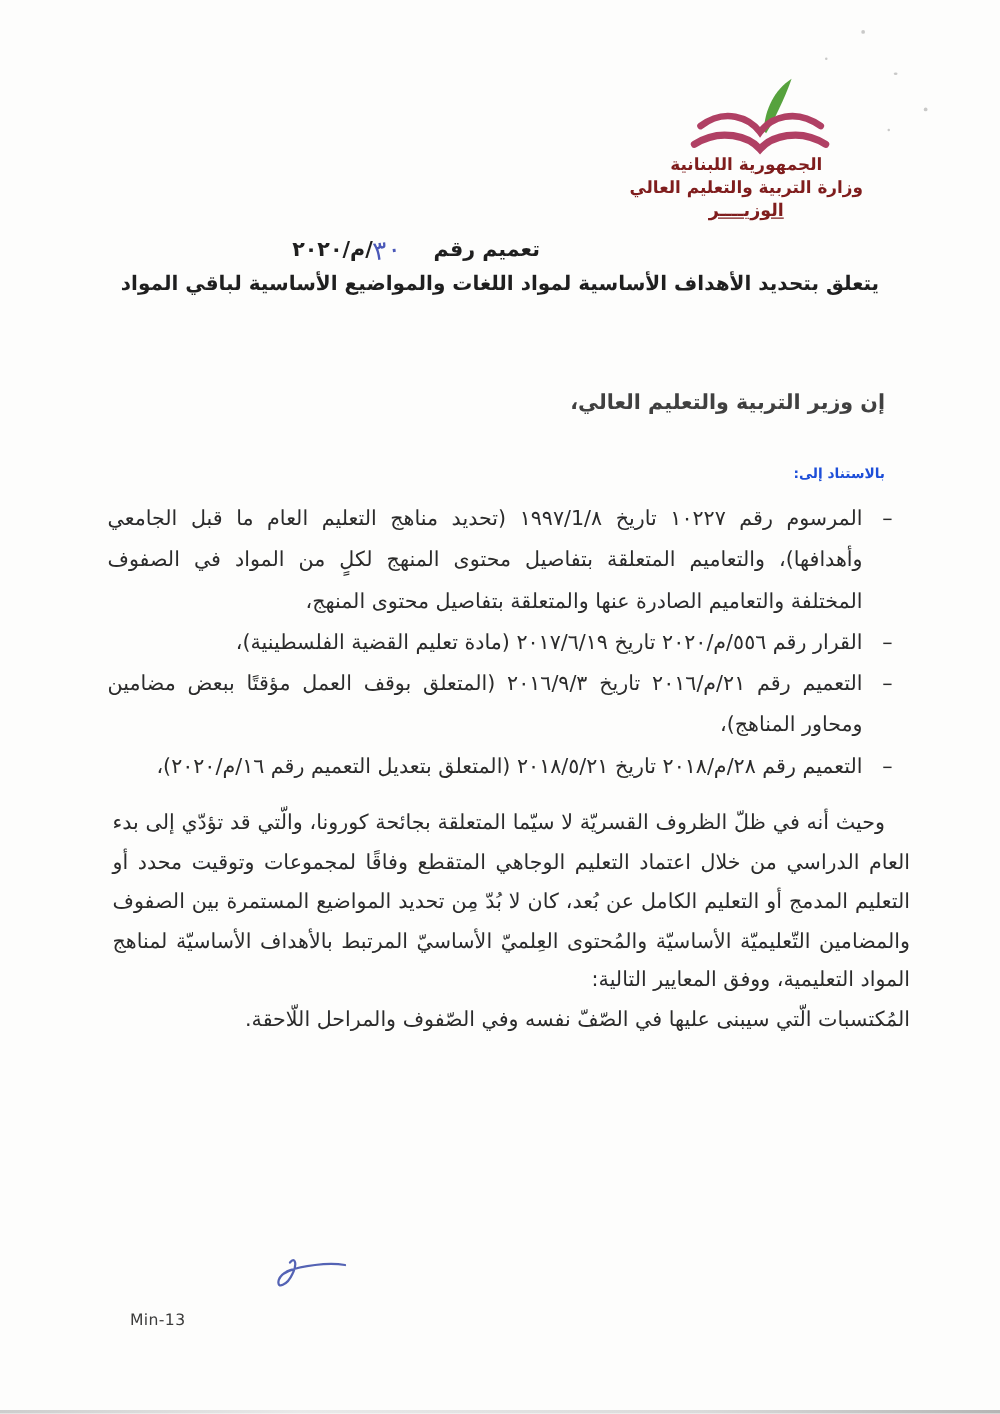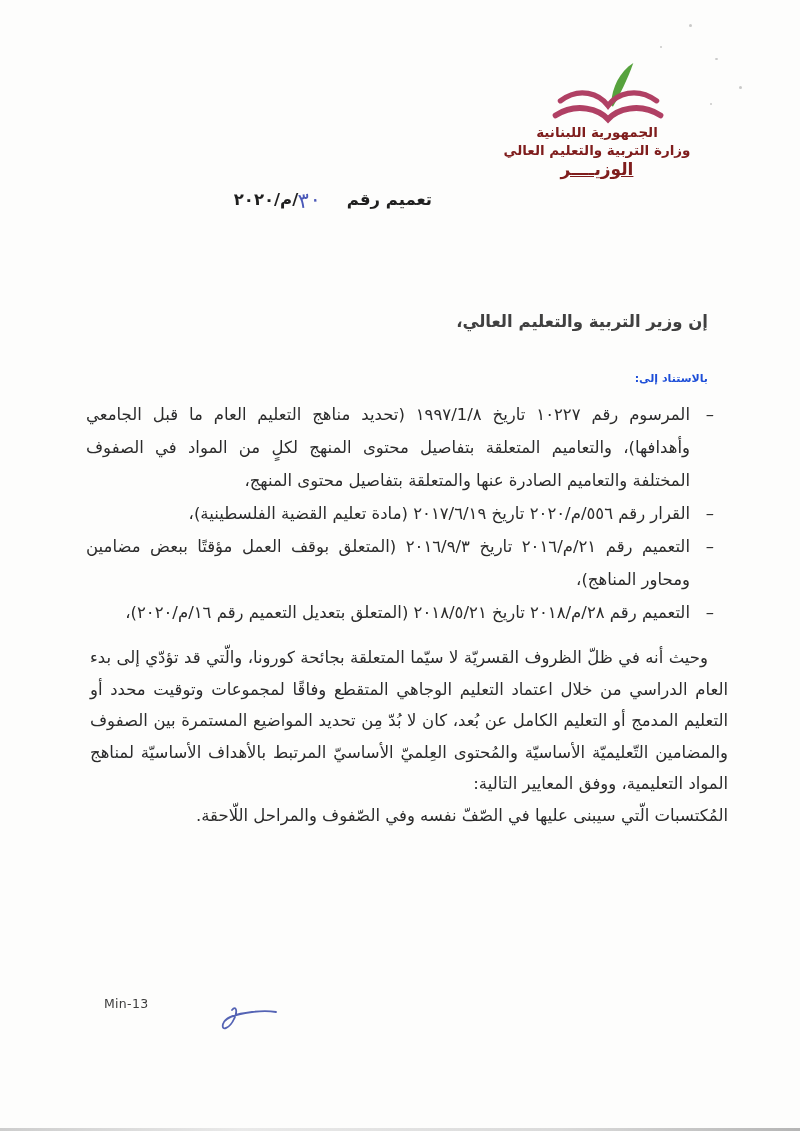--- a/index.html
+++ b/index.html
@@ -11,21 +11,21 @@
   .speck{position:absolute;border-radius:50%;background:#8a8a8a;opacity:.45;}
   .scan-edge-bottom{position:absolute;left:0;bottom:0;width:800px;height:3px;
        background:linear-gradient(to right,#bdbdbd,#e3e3e3 30%,#cfcfcf 70%,#9d9d9d);opacity:.75;}
 
   
   .logo{position:absolute;top:60px;right:132px;width:118px;height:68px;}
   .letterhead{position:absolute;top:124px;right:96px;width:214px;direction:rtl;
        text-align:center;font-weight:bold;color:#7f1d1d;}
   .letterhead .line1{font-size:13.5px;line-height:17px;}
   .letterhead .line2{font-size:13.5px;line-height:18px;white-space:nowrap;}
-  .letterhead .line3{font-size:17px;line-height:20px;text-decoration:underline;}
+  .letterhead .line3{font-size:14px;line-height:20px;text-decoration:underline;}
 
   
   .circ-line{position:absolute;top:186px;right:368px;direction:rtl;white-space:nowrap;
        font-weight:bold;font-size:16.5px;color:#1f1f1f;}
   .circ-line .gap{display:inline-block;width:26px;}
   .handwritten-no{display:inline-block;color:#4a58b8;font-size:21px;font-weight:normal;
        transform:rotate(-8deg) translateY(2px);}
   .subject{position:absolute;top:217px;left:0;width:800px;text-align:center;direction:rtl;
        font-weight:bold;font-size:16px;color:#1f1f1f;}
 
@@ -40,21 +40,21 @@
   .ref-item{display:flex;flex-direction:row;}
   .ref-marker{width:24px;flex:0 0 24px;color:#2b2b2b;}
   .ref-text{flex:1;text-align:justify;}
 
   .whereas-block{position:absolute;top:642px;right:72px;width:658px;direction:rtl;
        font-size:16.5px;line-height:31.5px;color:#2b2b2b;}
   .whereas{text-align:justify;text-indent:20px;margin-left:20px;}
   .criterion{text-align:justify;}
 
   
-  .page-code{position:absolute;top:996px;left:104px;font-size:12.5px;color:#3c3c3c;
+  .page-code{position:absolute;top:1048px;left:104px;font-size:12.5px;color:#3c3c3c;
        direction:ltr;letter-spacing:.3px;}
   .pen-mark{position:absolute;top:1002px;left:210px;width:70px;height:40px;}
 </style>
 </head>
 <body>
 
 <div class="page">
 
   <div class="speck" style="top:24px;right:108px;width:3px;height:3px;"></div>
   <div class="speck" style="top:46px;right:138px;width:2px;height:2px;"></div>
@@ -73,20 +73,21 @@
   <div class="letterhead">
     <div class="line1">الجمهورية اللبنانية</div>
     <div class="line2">وزارة التربية والتعليم العالي</div>
     <div class="line3">الوزيــــر</div>
   </div>
 
   <div class="circ-line">
     <span>تعميم رقم</span><span class="gap"></span><span class="handwritten-no">٣٠</span><span>/م/٢٠٢٠</span>
   </div>
 
+  <div class="subject">يتعلق بتحديد الأهداف الأساسية لمواد اللغات والمواضيع الأساسية لباقي المواد</div>
 
   <div class="salutation">إن وزير التربية والتعليم العالي،</div>
 
   <div class="basis-heading">بالاستناد إلى:</div>
 
   <div class="references">
     <div class="ref-item">
       <span class="ref-marker">–</span>
       <span class="ref-text">المرسوم رقم ١٠٢٢٧ تاريخ ١٩٩٧/1/٨ (تحديد مناهج التعليم العام ما قبل الجامعي وأهدافها)، والتعاميم المتعلقة بتفاصيل محتوى المنهج لكلٍ من المواد في الصفوف المختلفة والتعاميم الصادرة عنها والمتعلقة بتفاصيل محتوى المنهج،</span>
     </div>

